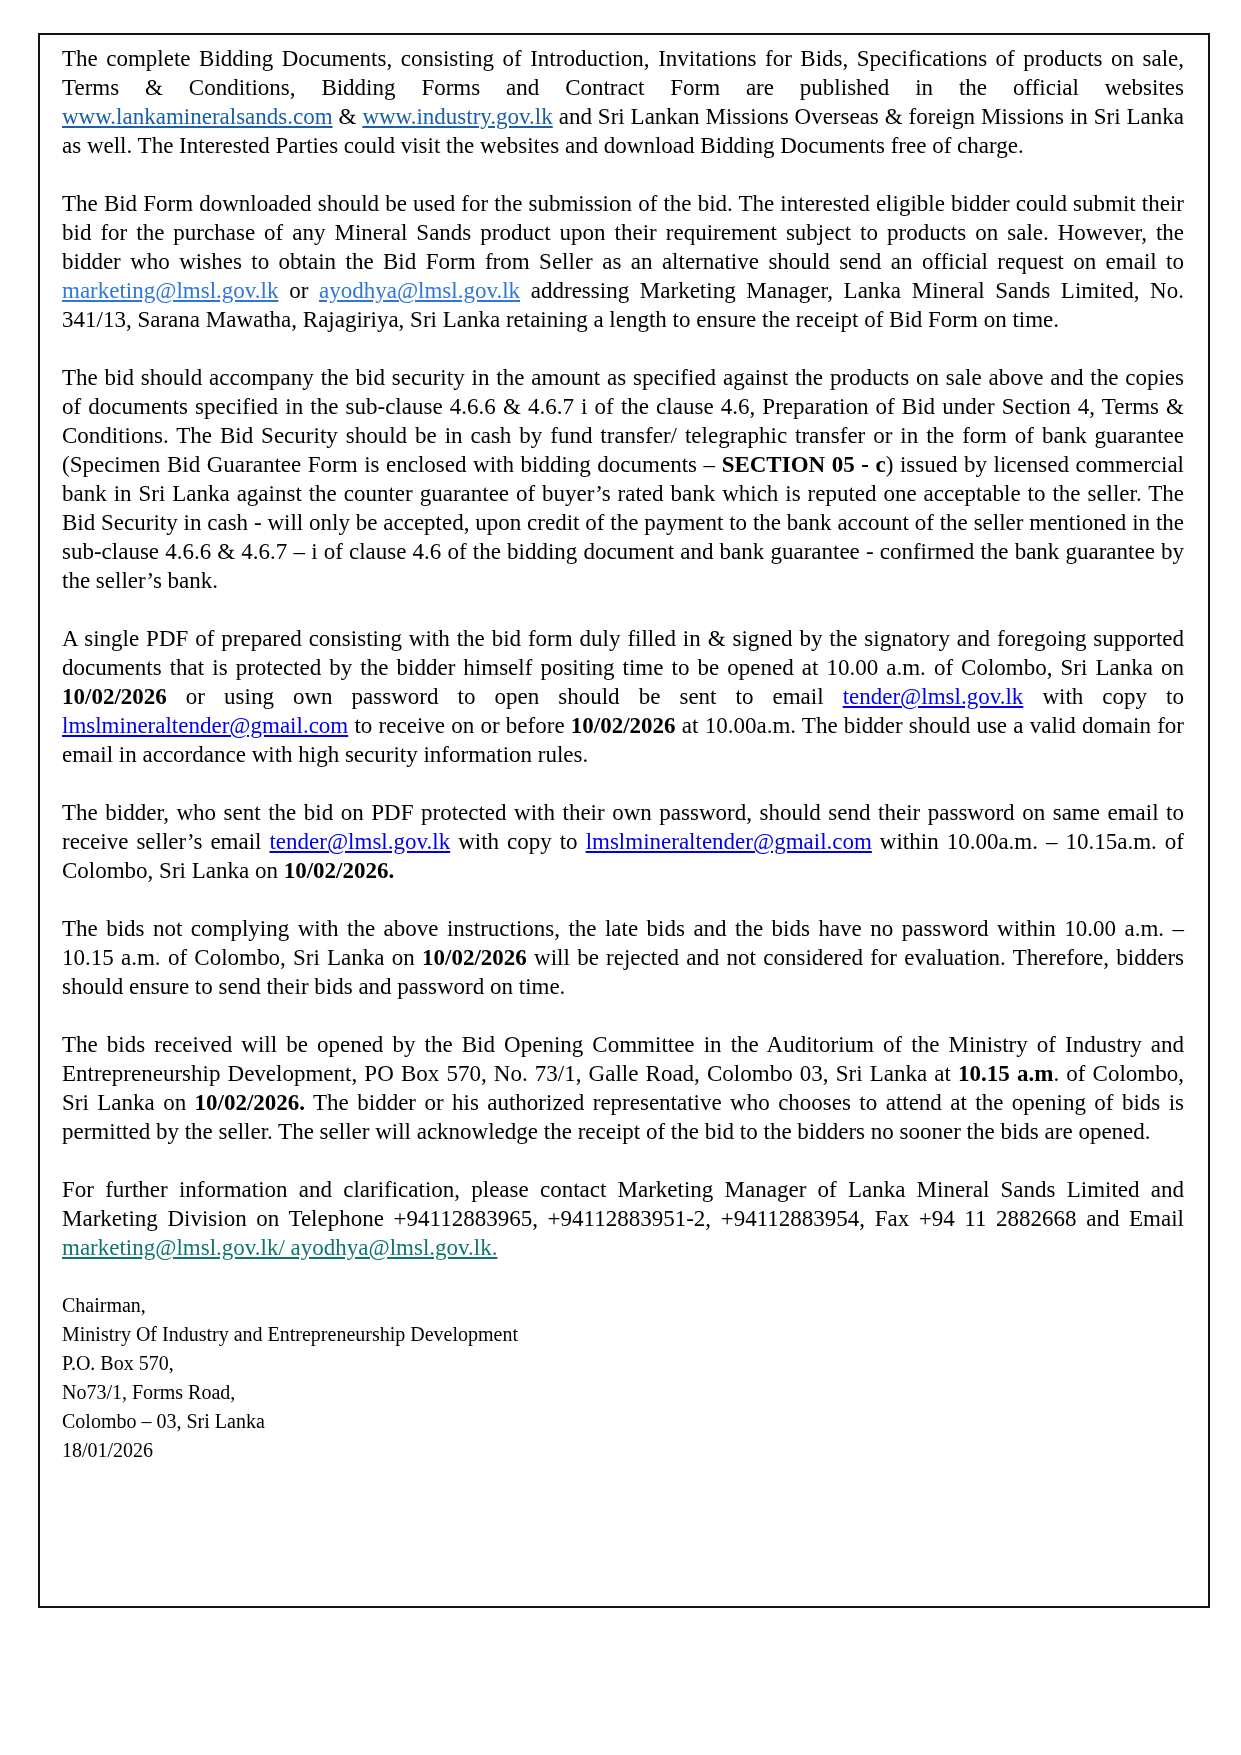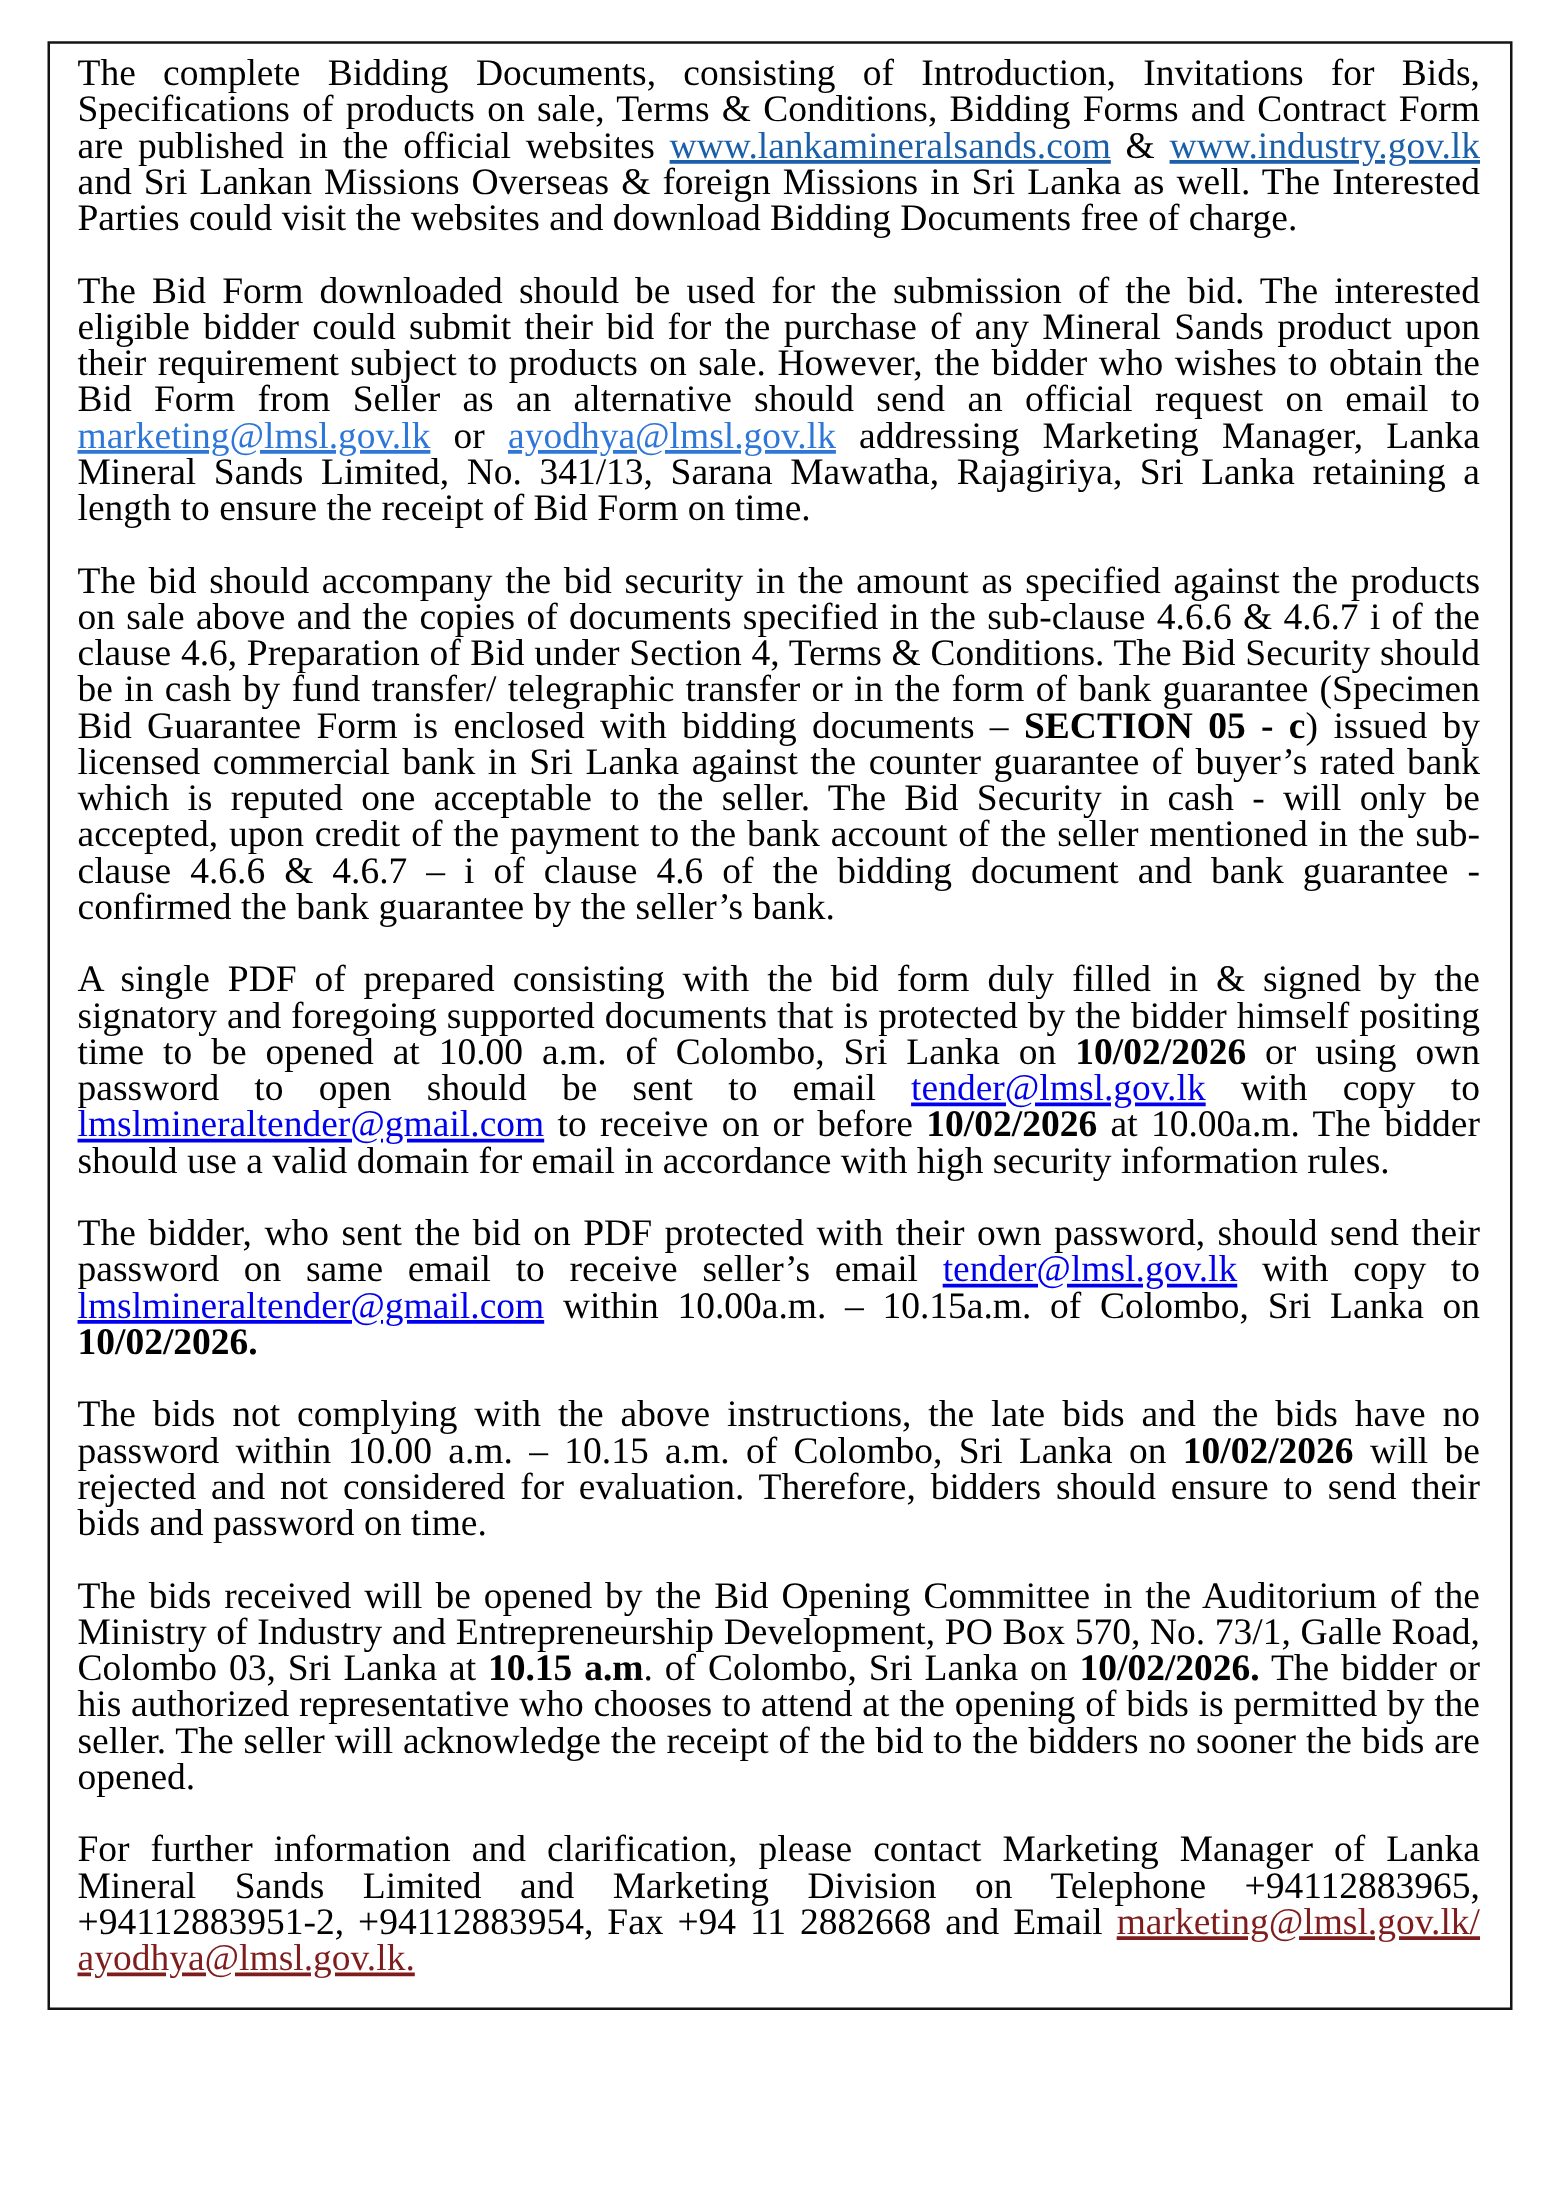--- a/index.html
+++ b/index.html
@@ -20,21 +20,21 @@
     top: 33px;
     width: 1172px;
     height: 1575px;
     border: 2px solid #141414;
     box-sizing: border-box;
     padding: 9px 24px 0 22px;
     background: #ffffff;
     overflow: hidden;
   }
   .para {
-    font-size: 30px;
+    font-size: 23px;
     line-height: 29px;
     text-align: justify;
     margin: 0 0 29px 0;
   }
   .bold {
     font-weight: bold;
   }
   a.link {
     text-decoration: underline;
     cursor: pointer;
@@ -53,21 +53,21 @@
 
 <div class="page-frame">
   <div>
       <p class="para"><span>The complete Bidding Documents, consisting of Introduction, Invitations for Bids, Specifications of products on sale, Terms &amp; Conditions, Bidding Forms and Contract Form are published in the official websites </span><a class="link" href="#" style="color: rgb(26, 95, 168);">www.lankamineralsands.com</a><span> &amp; </span><a class="link" href="#" style="color: rgb(26, 95, 168);">www.industry.gov.lk</a><span> and Sri Lankan Missions Overseas &amp; foreign Missions in Sri Lanka as well. The Interested Parties could visit the websites and download Bidding Documents free of charge.</span></p>
       <p class="para"><span>The Bid Form downloaded should be used for the submission of the bid. The interested eligible bidder could submit their bid for the purchase of any Mineral Sands product upon their requirement subject to products on sale. However, the bidder who wishes to obtain the Bid Form from Seller as an alternative should send an official request on email to </span><a class="link" href="#" style="color: rgb(46, 119, 217);">marketing@lmsl.gov.lk</a><span> or </span><a class="link" href="#" style="color: rgb(46, 119, 217);">ayodhya@lmsl.gov.lk</a><span>  addressing Marketing Manager, Lanka Mineral Sands Limited, No. 341/13, Sarana Mawatha, Rajagiriya, Sri Lanka retaining a length to ensure the receipt of Bid Form on time.</span></p>
       <p class="para"><span>The bid should accompany the bid security in the amount as specified against the products on sale above and the copies of documents specified in the sub-clause 4.6.6 &amp; 4.6.7 i of the clause 4.6, Preparation of Bid under Section 4, Terms &amp; Conditions. The Bid Security should be in cash by fund transfer/ telegraphic transfer or in the form of bank guarantee (Specimen Bid Guarantee Form is enclosed with bidding documents – </span><span class="bold">SECTION 05 - c</span><span>) issued by licensed commercial bank in Sri Lanka against the counter guarantee of buyer’s rated bank which is reputed one acceptable to the seller. The Bid Security in cash - will only be accepted, upon credit of the payment to the bank account of the seller mentioned in the sub-clause 4.6.6 &amp; 4.6.7 – i of clause 4.6 of the bidding document and bank guarantee - confirmed the bank guarantee by the seller’s bank.</span></p>
       <p class="para"><span>A single PDF of prepared consisting with the bid form duly filled in &amp; signed by the signatory and foregoing supported documents that is protected by the bidder himself positing time to be opened at 10.00 a.m. of Colombo, Sri Lanka on </span><span class="bold">10/02/2026</span><span> or using own password to open should be sent to email </span><a class="link" href="#" style="color: rgb(0, 0, 238);">tender@lmsl.gov.lk</a><span> with copy to </span><a class="link" href="#" style="color: rgb(0, 0, 238);">lmslmineraltender@gmail.com</a><span> to receive on or before </span><span class="bold">10/02/2026</span><span> at 10.00a.m. The bidder should use a valid domain for email in accordance with high security information rules.</span></p>
       <p class="para"><span>The bidder, who sent the bid on PDF protected with their own password, should send their password on same email to receive seller’s email </span><a class="link" href="#" style="color: rgb(0, 0, 238);">tender@lmsl.gov.lk</a><span> with copy to </span><a class="link" href="#" style="color: rgb(0, 0, 238);">lmslmineraltender@gmail.com</a><span> within 10.00a.m. – 10.15a.m. of Colombo, Sri Lanka on </span><span class="bold">10/02/2026.</span></p>
       <p class="para"><span>The bids not complying with the above instructions, the late bids and the bids have no password within 10.00 a.m. – 10.15 a.m. of Colombo, Sri Lanka on </span><span class="bold">10/02/2026</span><span> will be rejected and not considered for evaluation. Therefore, bidders should ensure to send their bids and password on time.</span></p>
       <p class="para"><span>The bids received will be opened by the Bid Opening Committee in the Auditorium of the Ministry of Industry and Entrepreneurship Development, PO Box 570, No. 73/1, Galle Road, Colombo 03, Sri Lanka at </span><span class="bold">10.15 a.m</span><span>. of Colombo, Sri Lanka on </span><span class="bold">10/02/2026.</span><span> The bidder or his authorized representative who chooses to attend at the opening of bids is permitted by the seller. The seller will acknowledge the receipt of the bid to the bidders no sooner the bids are opened.</span></p>
-      <p class="para"><span>For further information and clarification, please contact Marketing Manager of Lanka Mineral Sands Limited and Marketing Division on Telephone +94112883965, +94112883951-2, +94112883954, Fax +94 11 2882668 and Email </span><a class="link" href="#" style="color: #7f1d1d;">marketing@lmsl.gov.lk/ ayodhya@lmsl.gov.lk.</a></p>
+      <p class="para"><span>For further information and clarification, please contact Marketing Manager of Lanka Mineral Sands Limited and Marketing Division on Telephone +94112883965, +94112883951-2, +94112883954, Fax +94 11 2882668 and Email </span><a class="link" href="#" style="color: #0f766e;">marketing@lmsl.gov.lk/ ayodhya@lmsl.gov.lk.</a></p>
     </div>
   <div class="signature">
       <div class="sig-line">Chairman,</div>
       <div class="sig-line">Ministry Of Industry and Entrepreneurship Development</div>
       <div class="sig-line">P.O. Box 570,</div>
       <div class="sig-line">No73/1, Forms Road,</div>
       <div class="sig-line">Colombo – 03, Sri Lanka</div>
       <div class="sig-line">18/01/2026</div>
     </div>
 </div>

